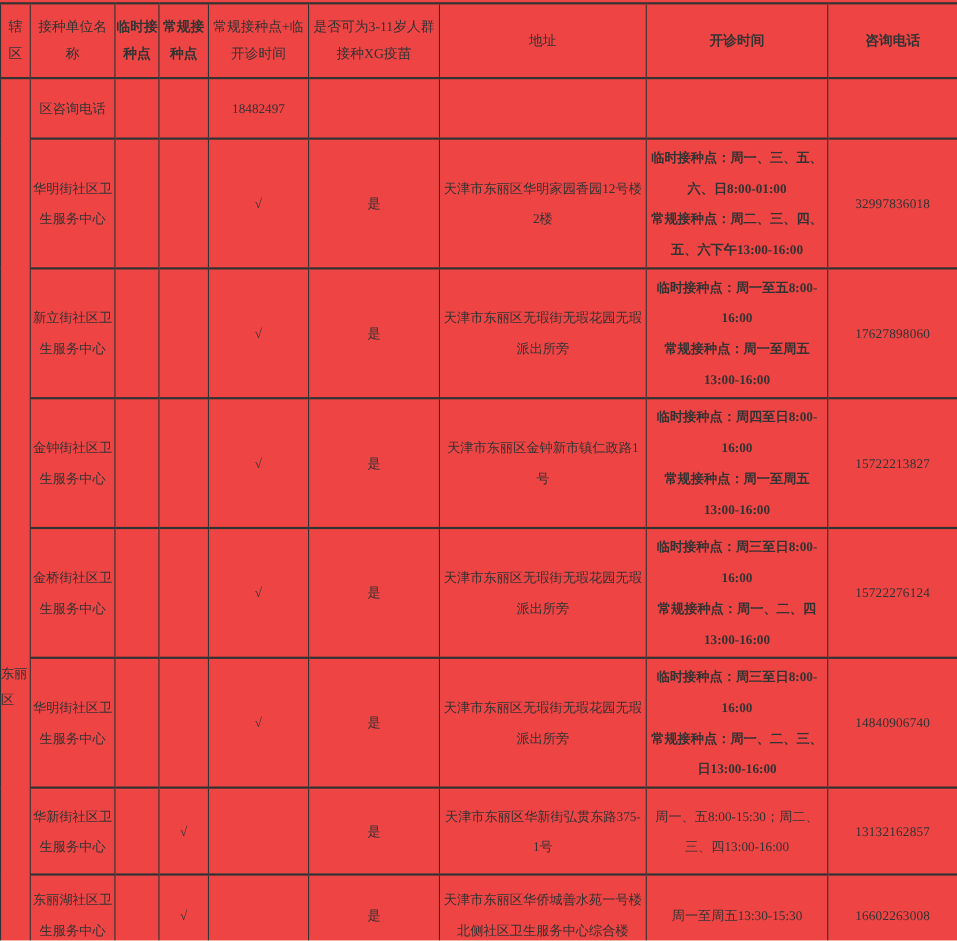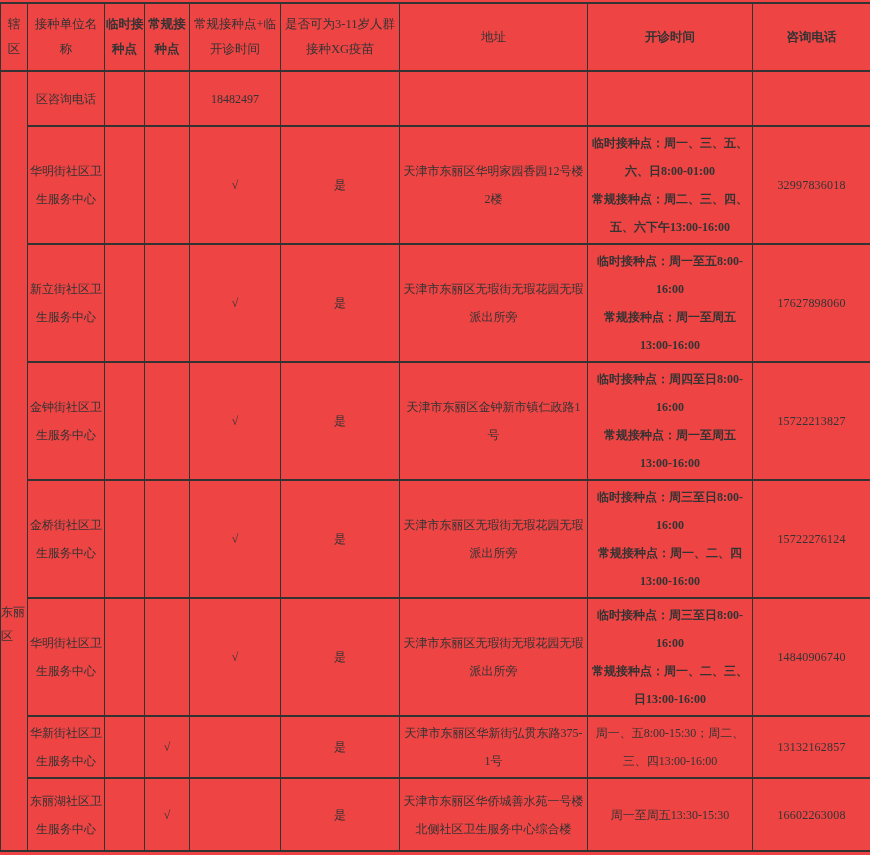--- a/index.html
+++ b/index.html
@@ -177,21 +177,21 @@
       <td class="check-cell">√</td>
       <td class="age-cell">是</td>
       <td class="addr-cell">天津市东丽区无瑕街无瑕花园无瑕派出所旁</td>
       <td class="hours-cell">
         <div>临时接种点：周三至日8:00-16:00</div>
         <div>常规接种点：周一、二、三、日13:00-16:00</div>
       </td>
       <td class="phone-cell">14840906740</td>
     </tr>
 
-    <tr style="height:62px">
+    <tr style="height:79px">
       <td class="name-cell">华新街社区卫生服务中心</td>
       <td class="check-cell"></td>
       <td class="check-cell">√</td>
       <td class="check-cell"></td>
       <td class="age-cell">是</td>
       <td class="addr-cell">天津市东丽区华新街弘贯东路375-1号</td>
       <td class="hours-cell">周一、五8:00-15:30；周二、三、四13:00-16:00</td>
       <td class="phone-cell">13132162857</td>
     </tr>
 

